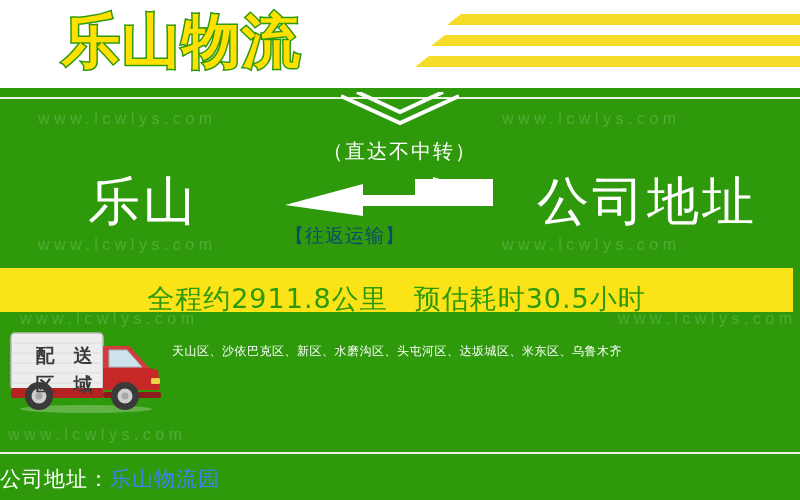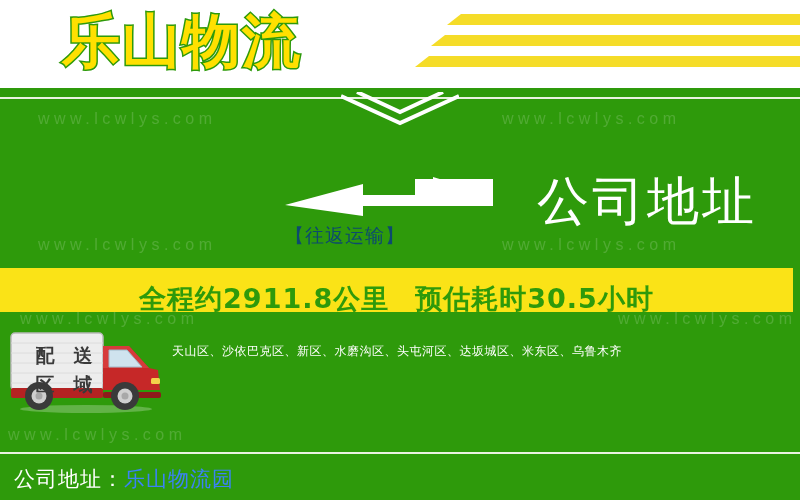--- a/index.html
+++ b/index.html
@@ -135,21 +135,21 @@
     left: 0; top: 268px;
     width: 793px; height: 44px;
     background: #FAE317;
     display: flex;
     align-items: center;
     justify-content: center;
   }
   .distance-text {
     color: #2E9A0B;
     font-size: 27px;
-    font-weight: bold;
+    font-weight: normal;
     letter-spacing: 1px;
     white-space: nowrap;
     margin-top: 18px;
   }
   .distance-gap { display: inline-block; width: 26px; }
 
   
   .truck {
     position: absolute;
     left: 8px; top: 330px;
@@ -184,21 +184,20 @@
 
   
   .footer {
     position: absolute;
     left: 0; top: 458px;
     width: 800px; height: 42px;
     display: flex;
     align-items: center;
   }
   .footer-label {
-    margin-left: 14px;
     color: #ffffff;
     font-size: 21px;
     letter-spacing: 1px;
   }
   .footer-value {
     color: #3b82f6;
     font-size: 21px;
     letter-spacing: 1px;
   }
 </style>
@@ -227,22 +226,24 @@
   <div class="wm" style="left:618px; top:310px;">www.lcwlys.com</div>
   <div class="wm" style="left:8px;   top:426px;">www.lcwlys.com</div>
 
   <div class="chevron">
     <svg width="118" height="34" viewBox="0 0 118 34">
       <polyline points="0,4 59,31 118,4" fill="none" stroke="#ffffff" stroke-width="4"></polyline>
       <polyline points="16,0 59,20 102,0" fill="none" stroke="#ffffff" stroke-width="4"></polyline>
     </svg>
   </div>
 
+  <div class="direct-label">（直达不中转）</div>
 
   <div class="route">
+    <div class="city origin">乐山</div>
 
     <div class="arrow-wrap">
       <svg width="208" height="56" viewBox="0 0 208 56">
 
         <polygon points="0,30 78,9 78,20 208,20 208,31 78,31 78,41" fill="#ffffff"></polygon>
 
         <polygon points="208,4 130,4 130,20 208,20" fill="#ffffff"></polygon>
         <polygon points="208,20 148,2 148,20" fill="#ffffff"></polygon>
       </svg>
     </div>

